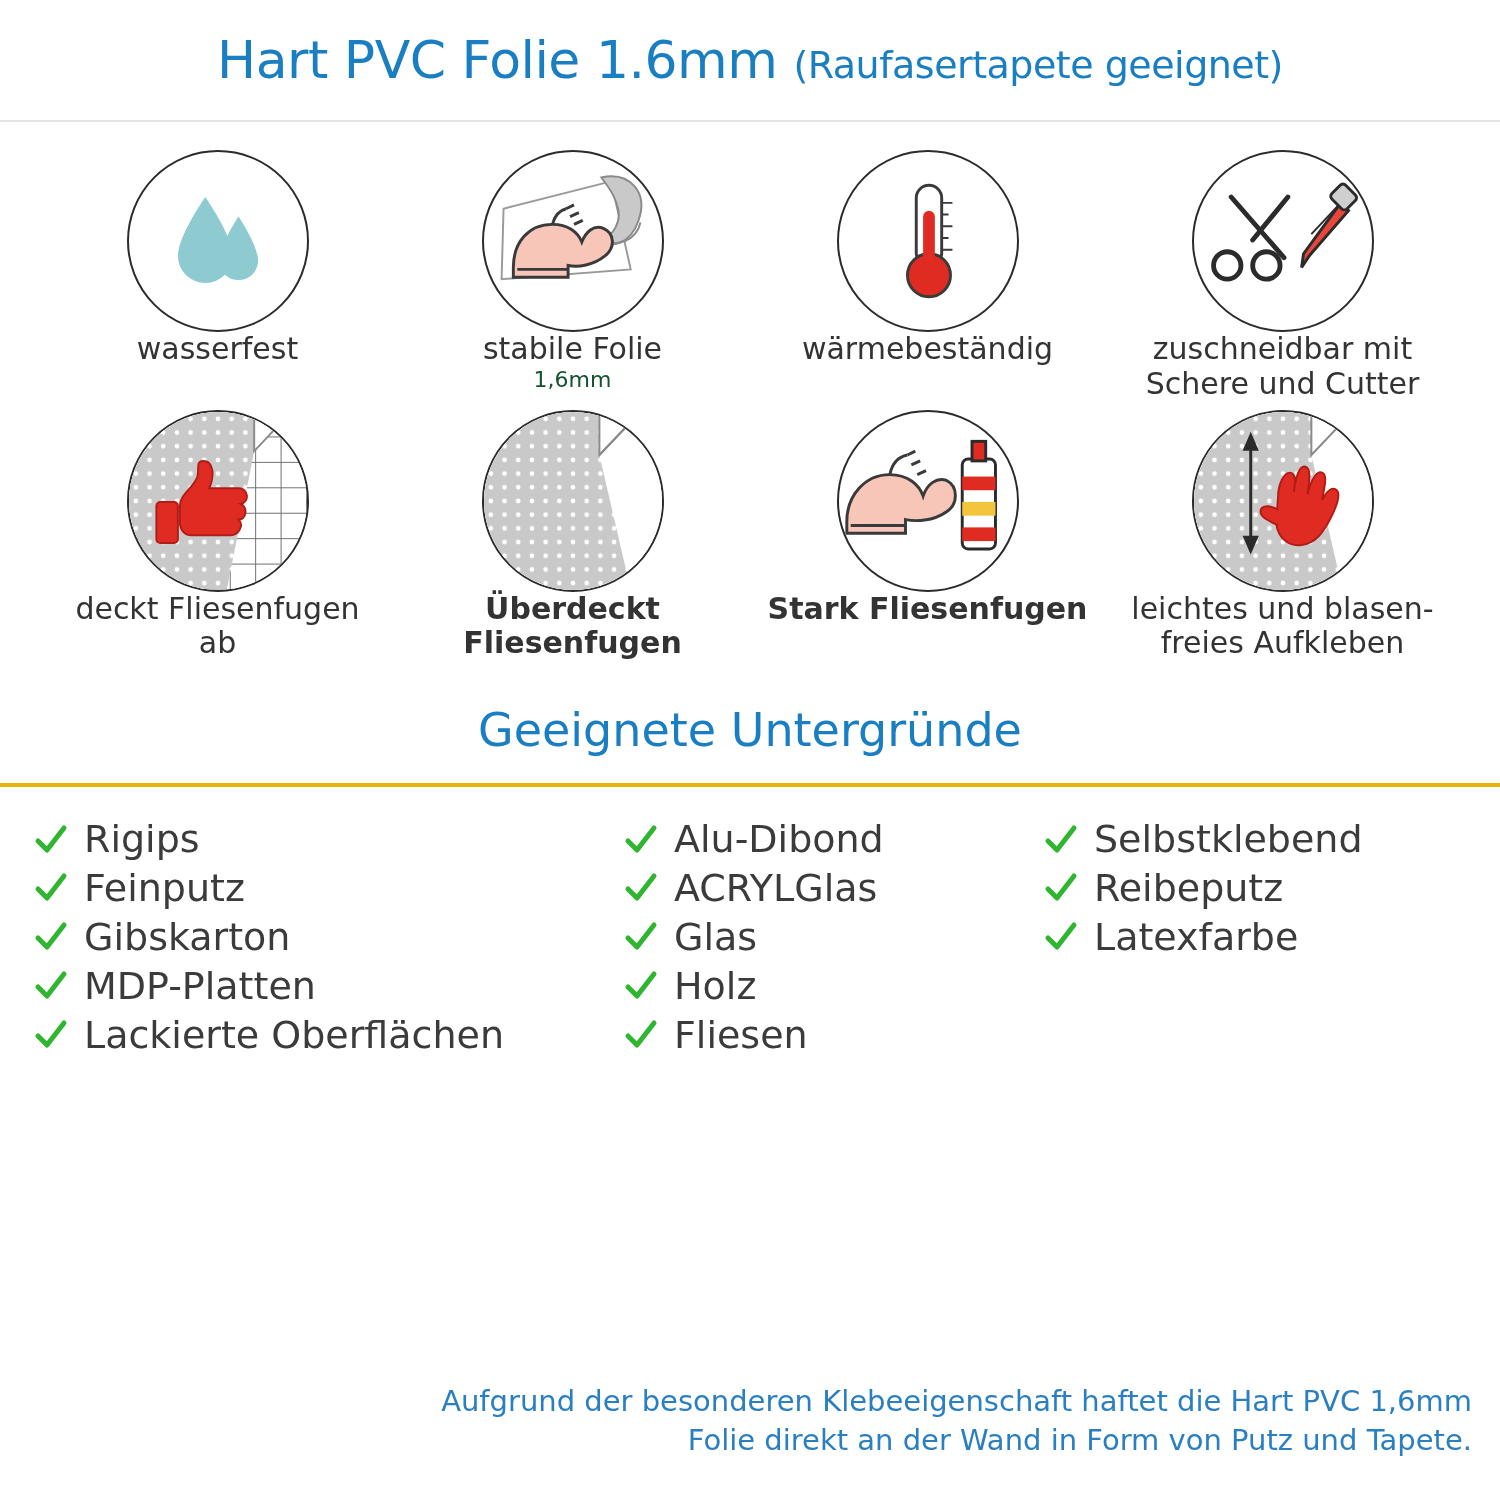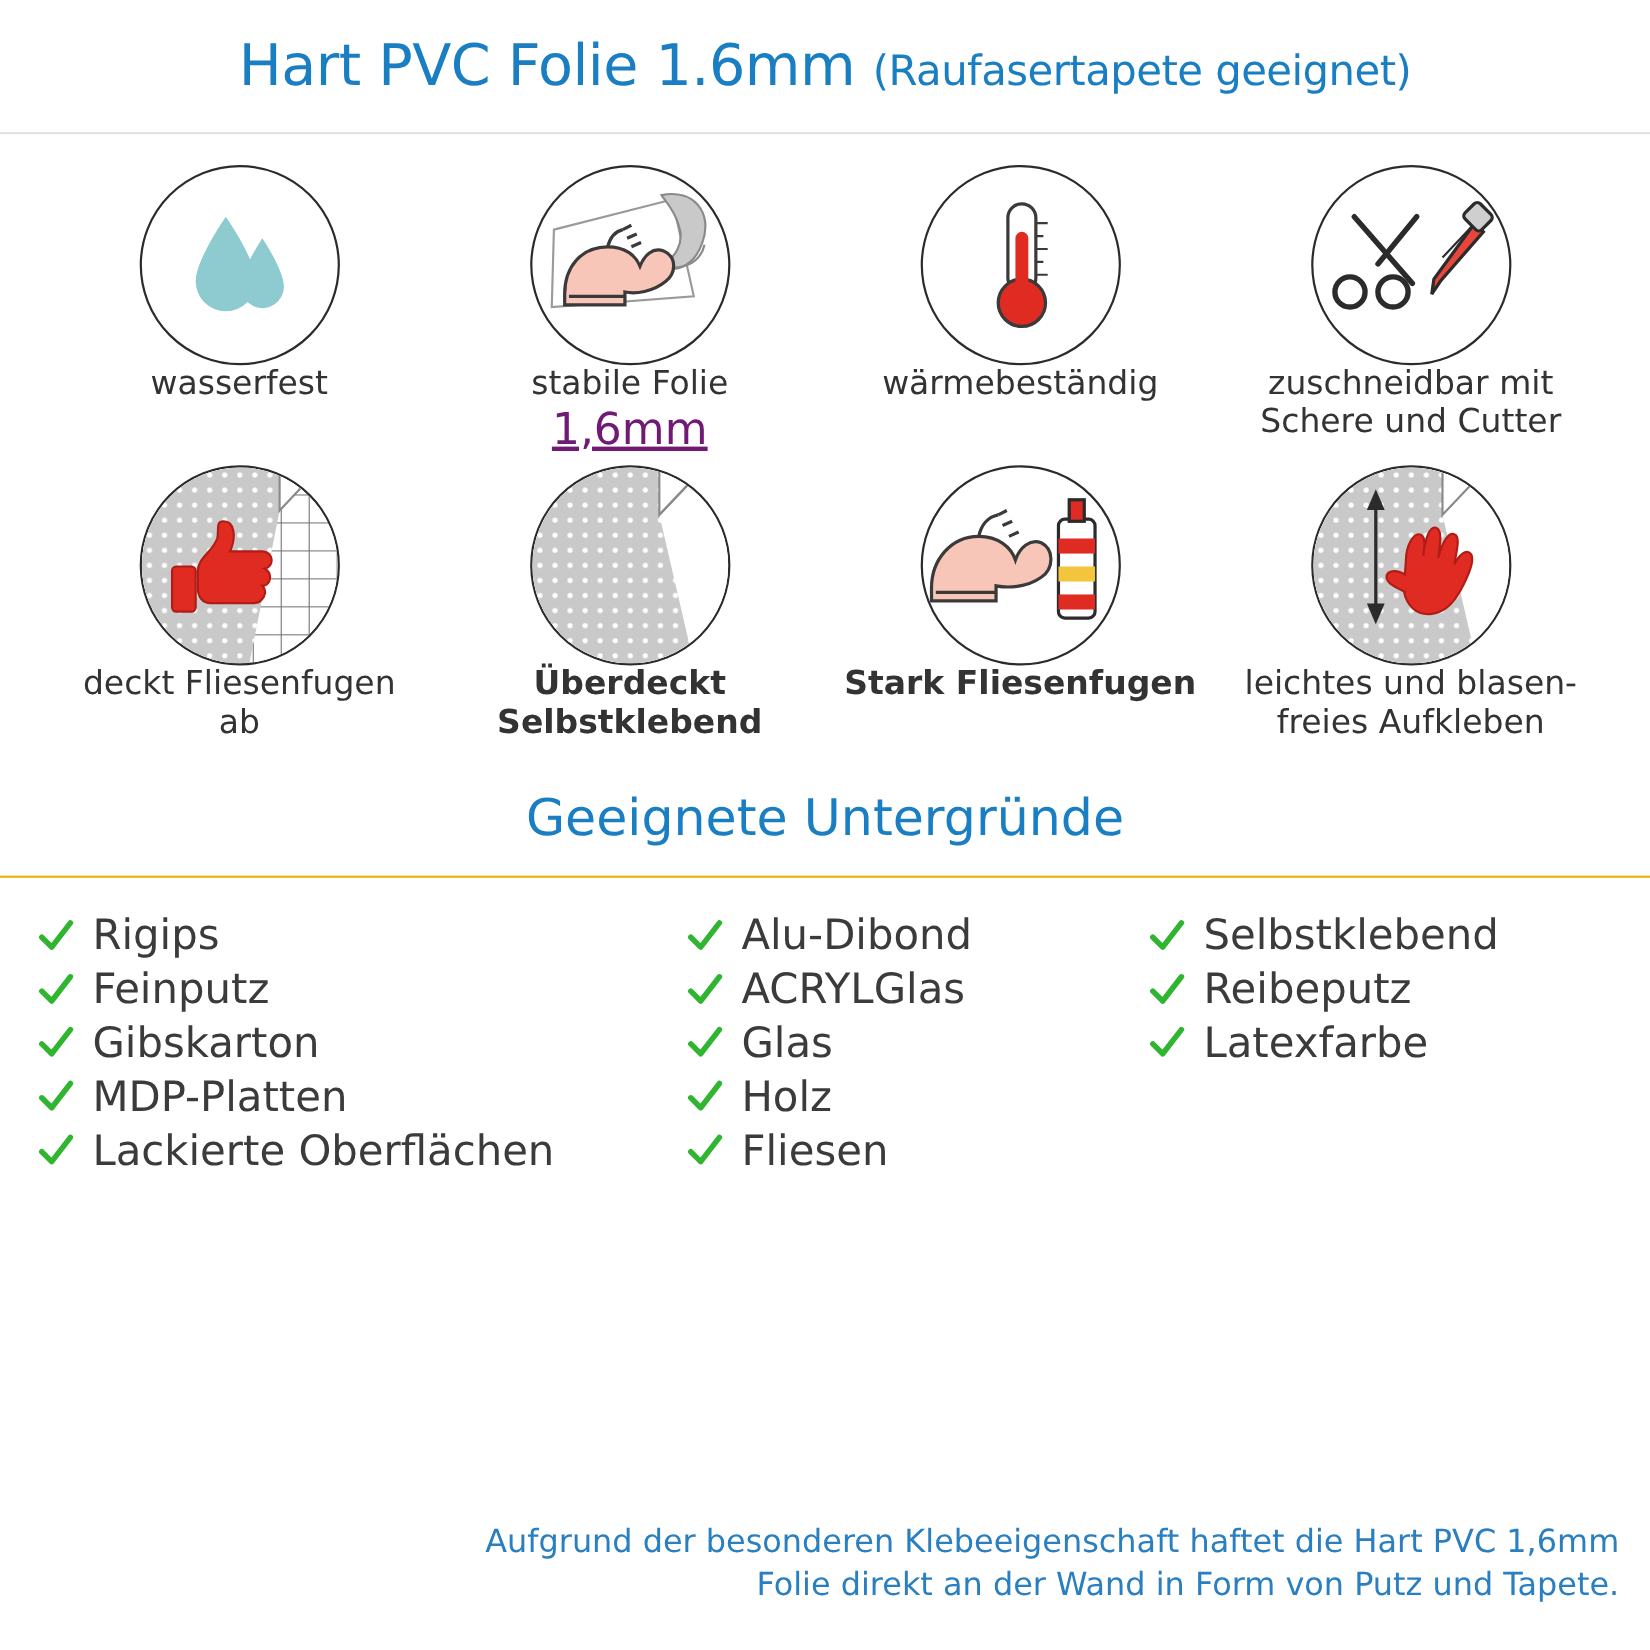--- a/index.html
+++ b/index.html
@@ -71,36 +71,35 @@
     text-align: center;
     font-size: 30px;
     line-height: 1.16;
     color: #333;
     max-width: 330px;
   }
   .feature-label.bold {
     font-weight: 600;
   }
   .feature-sub {
-    color: #701a75;
-    font-size: 40px;
+    color: #14532d;
+    font-size: 22px;
     line-height: 1.2;
     text-align: center;
-    text-decoration: underline;
   }
 
   
   .section-heading {
     margin-top: 42px;
     text-align: center;
     color: #1a7ec2;
     font-size: 46px;
     font-weight: 400;
     padding-bottom: 26px;
-    border-bottom: 2px solid #eab308;
+    border-bottom: 4px solid #eab308;
   }
 
   
   .substrates {
     padding: 30px 51px 0 34px;
     display: grid;
     grid-template-columns: 590px 420px auto;
   }
   .sub-col {
     display: flex;
@@ -250,21 +249,21 @@
               <rect width="14" height="14" fill="#c9c9c9"></rect>
               <circle cx="7" cy="7" r="2.4" fill="#ffffff"></circle>
             </pattern>
           </defs>
           <rect x="0" y="0" width="182" height="182" fill="#ffffff"></rect>
           <path d="M0 0 L118 0 L118 44 L150 182 L0 182 Z" fill="url(#dots6)"></path>
           <path d="M118 0 L118 44 L156 4 Z" fill="#ffffff" stroke="#8a8a8a" stroke-width="2"></path>
           <path d="M118 44 L156 4" stroke="#8a8a8a" stroke-width="2" fill="none"></path>
         </svg>
       </div>
-      <div class="feature-label bold">Überdeckt Selbstklebend</div>
+      <div class="feature-label bold">Überdeckt Fliesenfugen</div>
     </div>
 
     <div class="feature">
       <div class="circle">
         <svg width="182" height="182" viewBox="0 0 182 182">
 
           <path d="M8 112 C8 86 26 64 52 64 C70 64 82 74 86 86 C90 74 100 66 110 70 C122 76 122 94 110 102 C96 112 78 112 68 110 L68 124 L8 124 Z" fill="#f8c6b8" stroke="#3a3a3a" stroke-width="3"></path>
           <path d="M52 64 C54 54 60 46 70 44" fill="none" stroke="#3a3a3a" stroke-width="3"></path>
           <path d="M70 44 l8 -4 M74 54 l9 -4 M80 64 l9 -4" stroke="#3a3a3a" stroke-width="3" fill="none"></path>
           <line x1="12" y1="116" x2="68" y2="116" stroke="#3a3a3a" stroke-width="3"></line>

